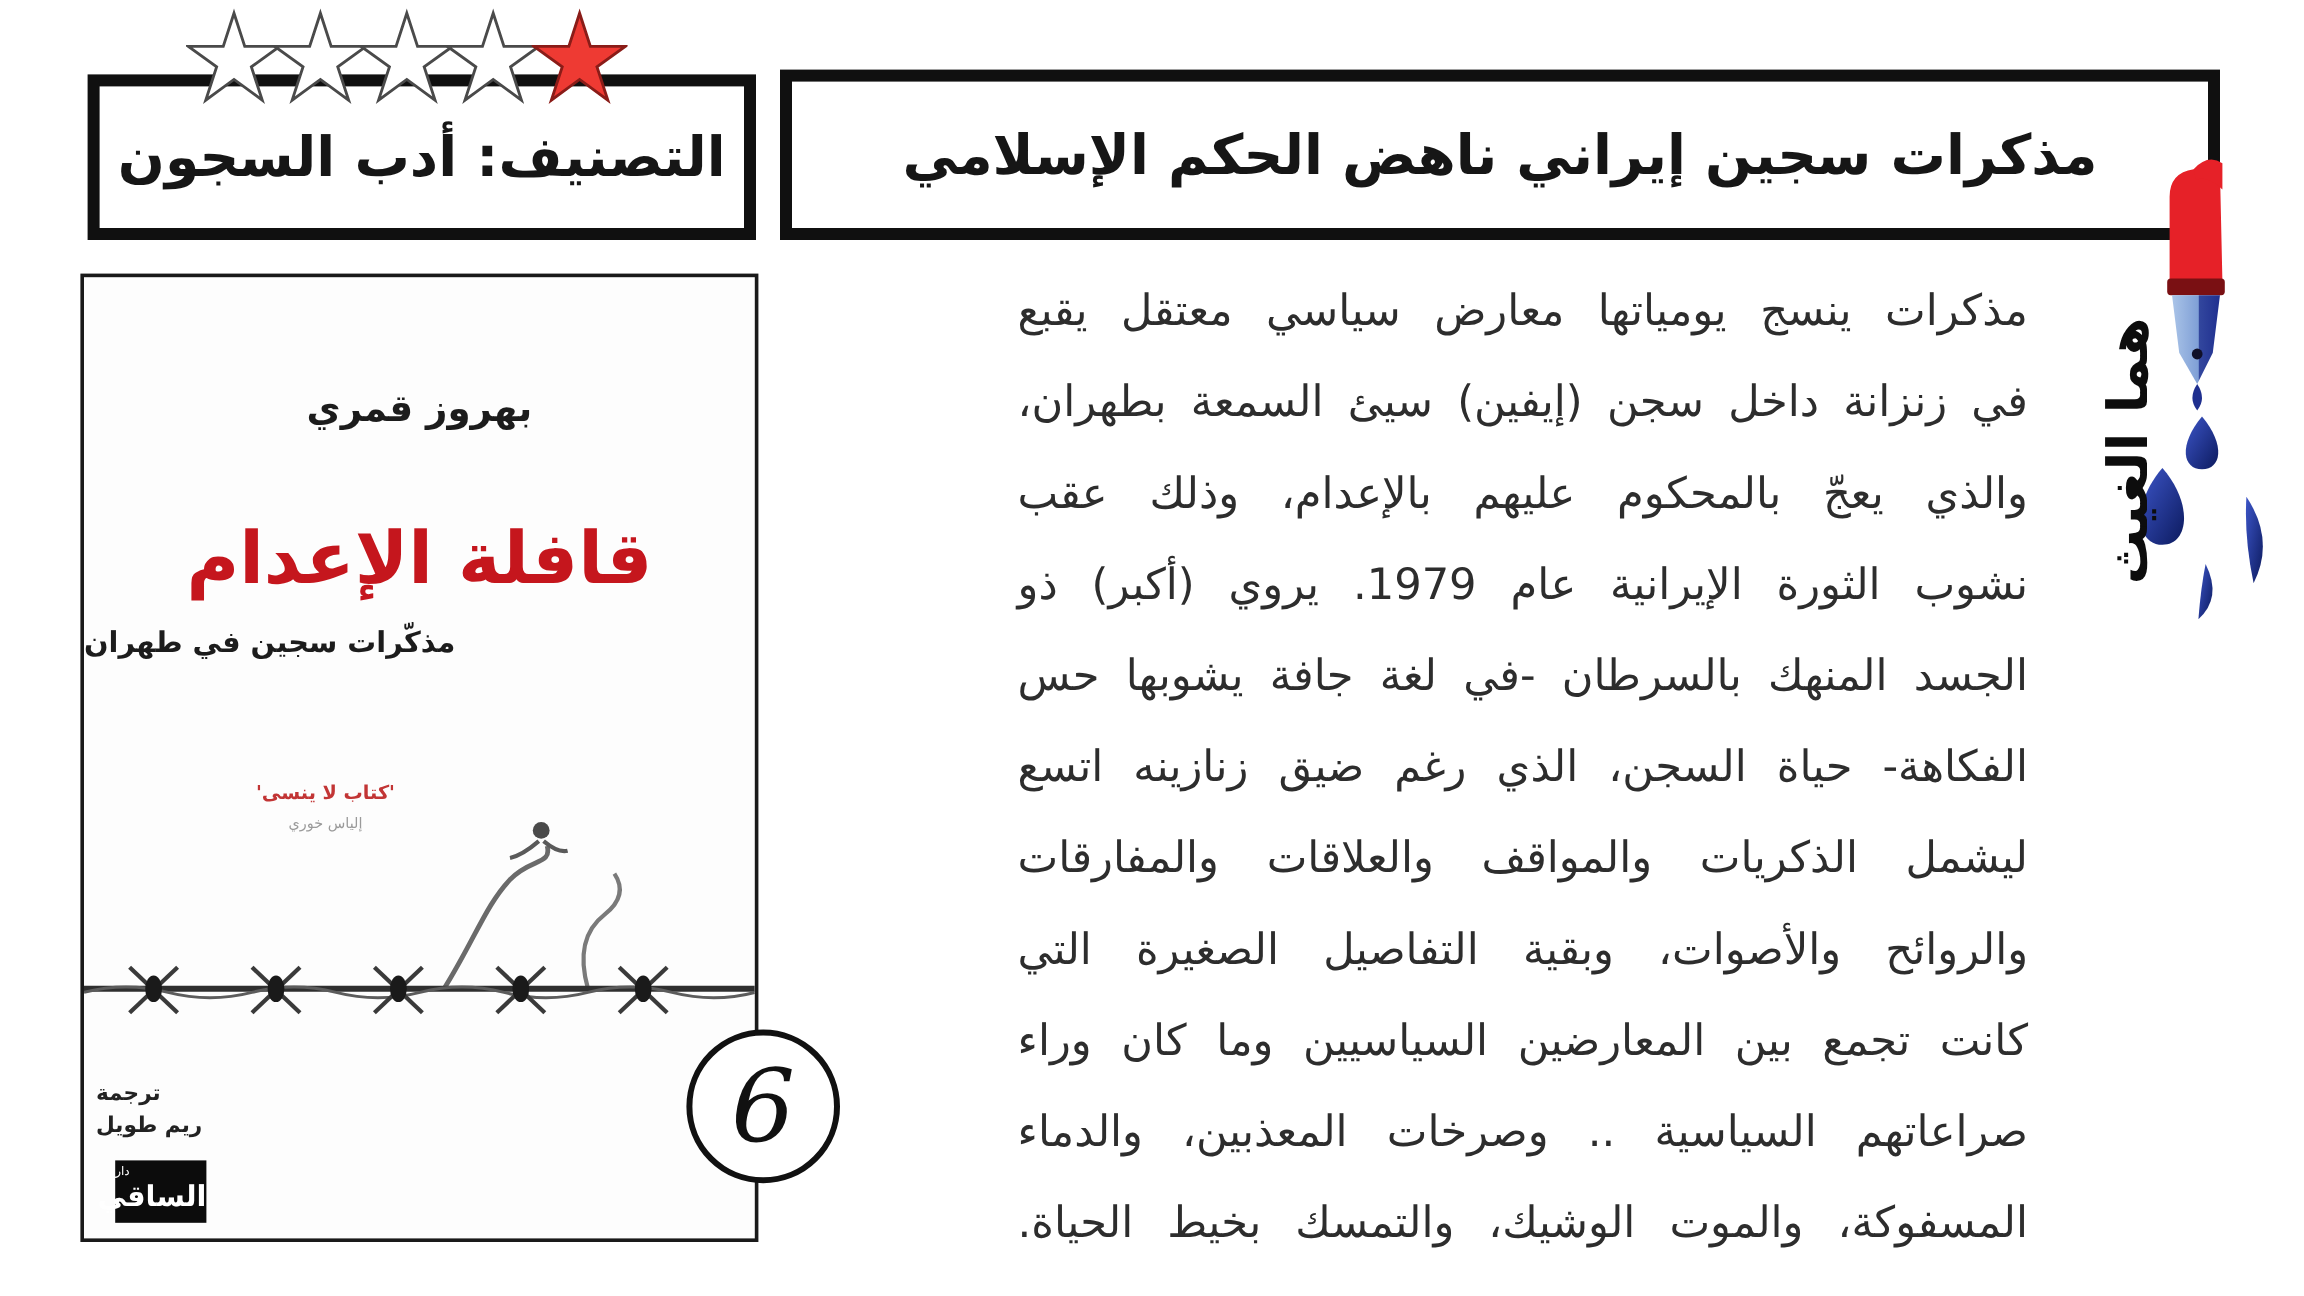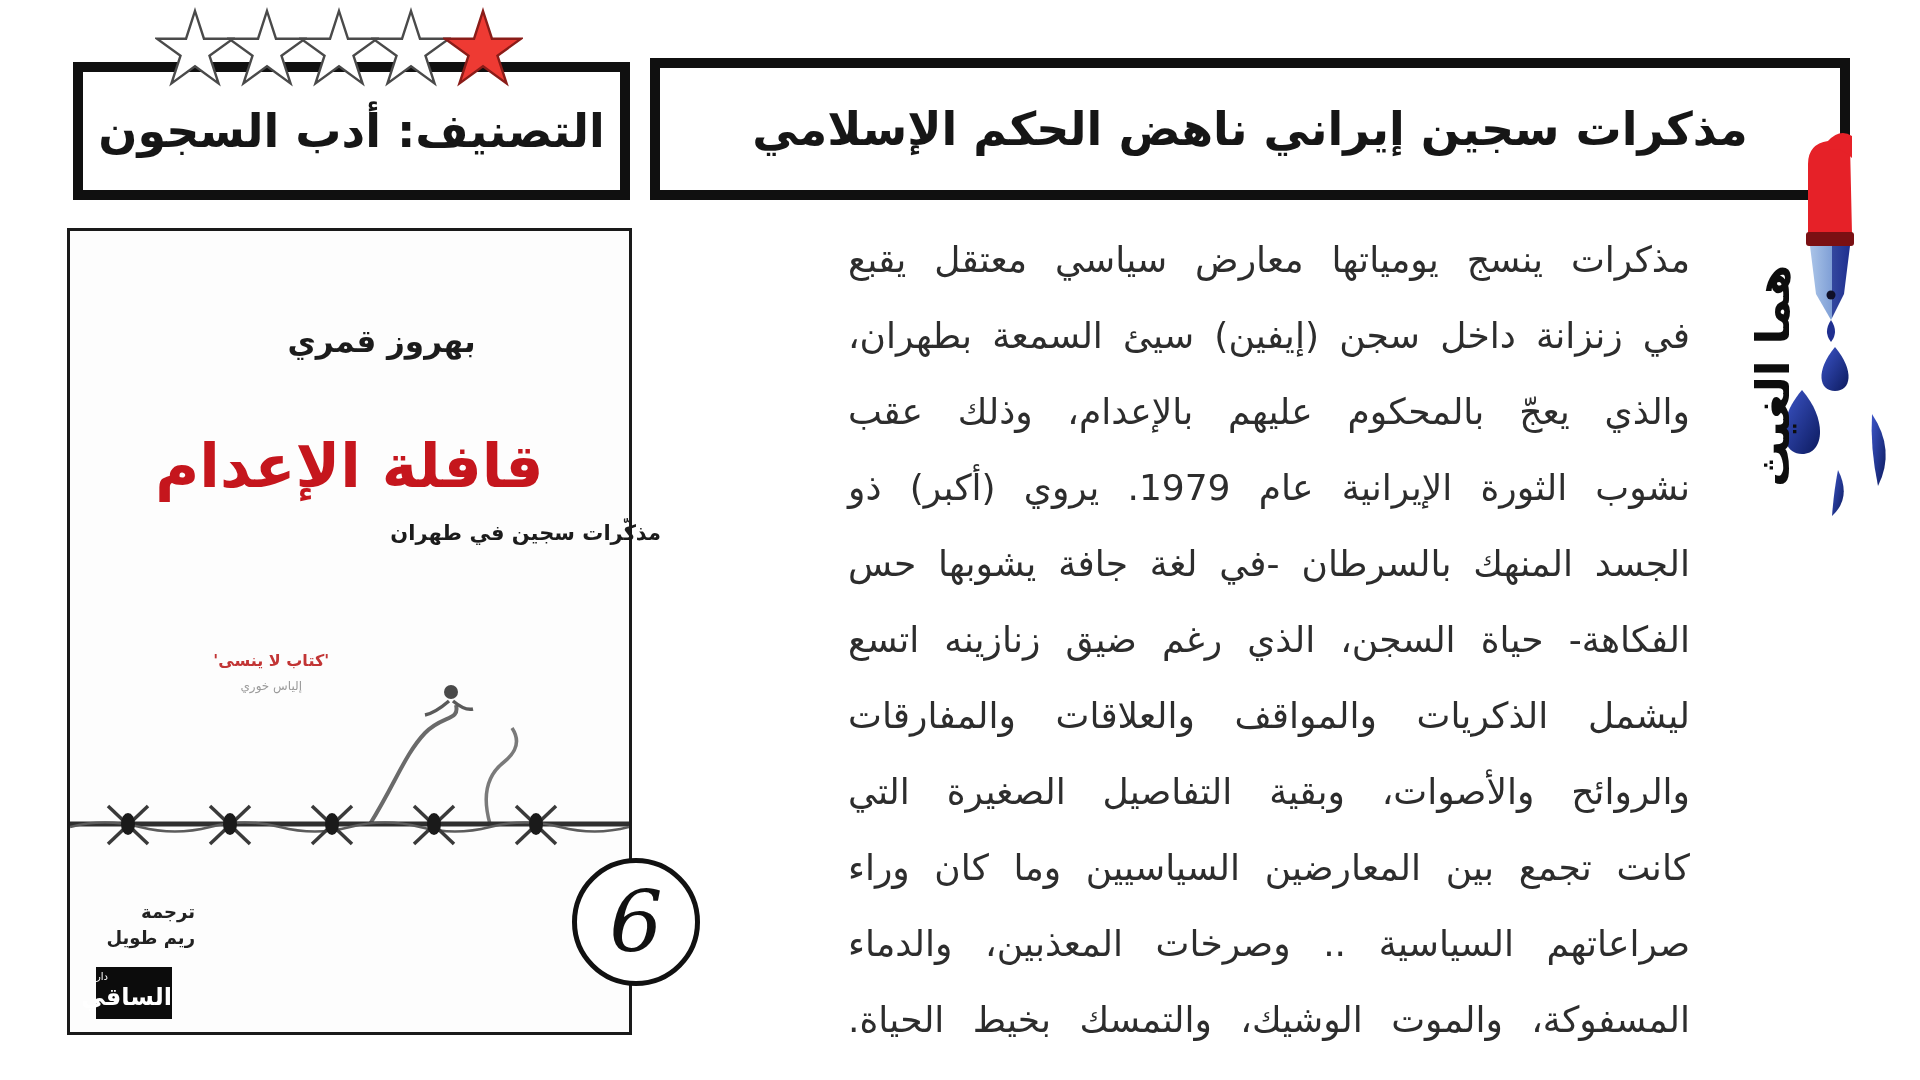--- a/index.html
+++ b/index.html
@@ -19,31 +19,31 @@
                 direction:rtl;font-size:46px;font-weight:bold;color:#161616;}
   .title-box{position:absolute;left:650px;top:58px;width:1200px;height:142px;
              border:10px solid #101010;box-sizing:border-box;background:#fff;
              display:flex;align-items:center;justify-content:center;
              direction:rtl;font-size:46px;font-weight:bold;color:#161616;}
 
   
   .cover{position:absolute;left:67px;top:228px;width:565px;height:807px;
          border:3px solid #1a1a1a;box-sizing:border-box;background:#fdfdfd;}
   .cover .author{position:absolute;top:92px;left:0;width:100%;text-align:center;
-                 direction:rtl;font-size:31px;font-weight:bold;color:#1c1c1c;margin-left:32px;}
+                 direction:rtl;font-size:31px;font-weight:bold;color:#1c1c1c;}
   .cover .book-title{position:absolute;top:200px;left:0;width:100%;text-align:center;
                  direction:rtl;font-size:60px;font-weight:bold;color:#c5161d;}
-  .cover .book-subtitle{position:absolute;top:290px;left:0;width:100%;text-align:right;
-                 direction:rtl;font-size:21px;font-weight:bold;color:#1c1c1c;margin-left:32px;}
+  .cover .book-subtitle{position:absolute;top:290px;left:0;width:100%;text-align:left;
+                 direction:rtl;font-size:24px;font-weight:bold;color:#1c1c1c;}
   .cover .blurb{position:absolute;top:420px;left:6%;width:60%;text-align:center;
                  direction:rtl;font-size:16px;font-weight:bold;color:#c23535;}
   .cover .blurb-author{position:absolute;top:448px;left:6%;width:60%;text-align:center;
                  direction:rtl;font-size:12px;color:#9a9a9a;}
   .wire{position:absolute;left:0;top:428px;width:559px;height:210px;}
-  .translation{position:absolute;left:10px;top:668px;width:115px;text-align:right;
+  .translation{position:absolute;left:10px;top:668px;width:115px;text-align:left;
                direction:rtl;font-size:18px;font-weight:bold;color:#222;line-height:26px;}
   .publisher{position:absolute;left:26px;top:736px;width:76px;height:52px;background:#0c0c0c;
              color:#fff;direction:rtl;text-align:left;}
   .publisher .pub-small{display:block;font-size:10px;line-height:11px;padding-top:4px;}
   .publisher .pub-main{display:block;font-size:24px;font-weight:bold;line-height:30px;}
 
   
   .badge{position:absolute;left:572px;top:858px;width:128px;height:128px;border-radius:50%;
          background:#fff;border:5px solid #111;box-sizing:border-box;z-index:4;
          display:flex;align-items:center;justify-content:center;

